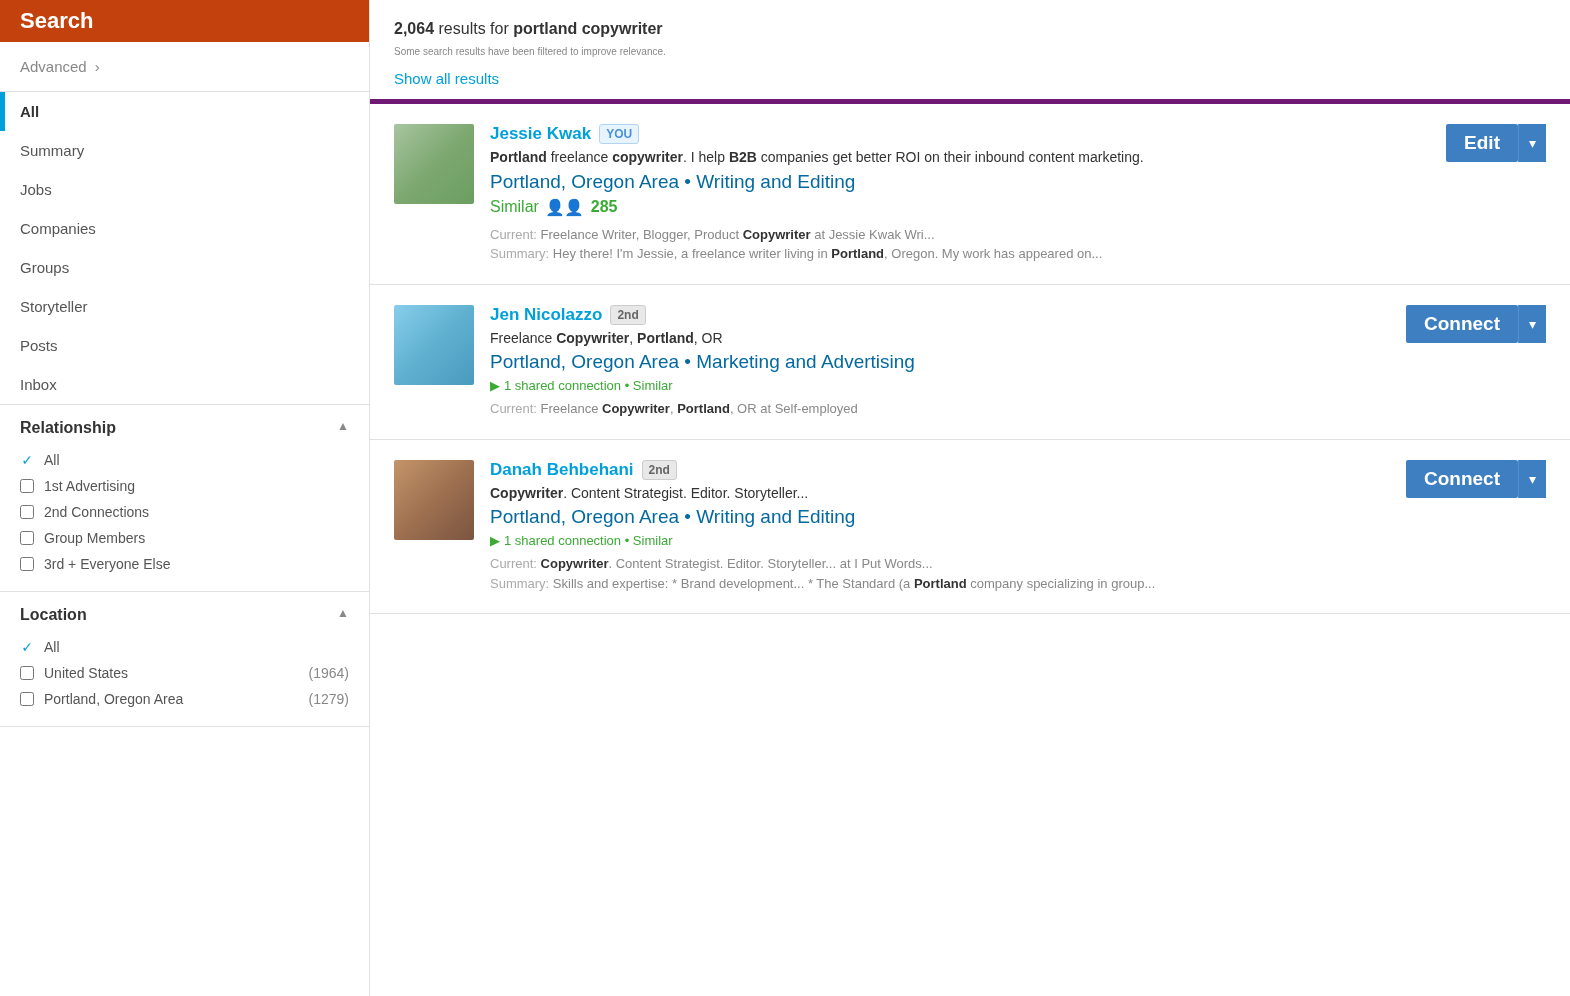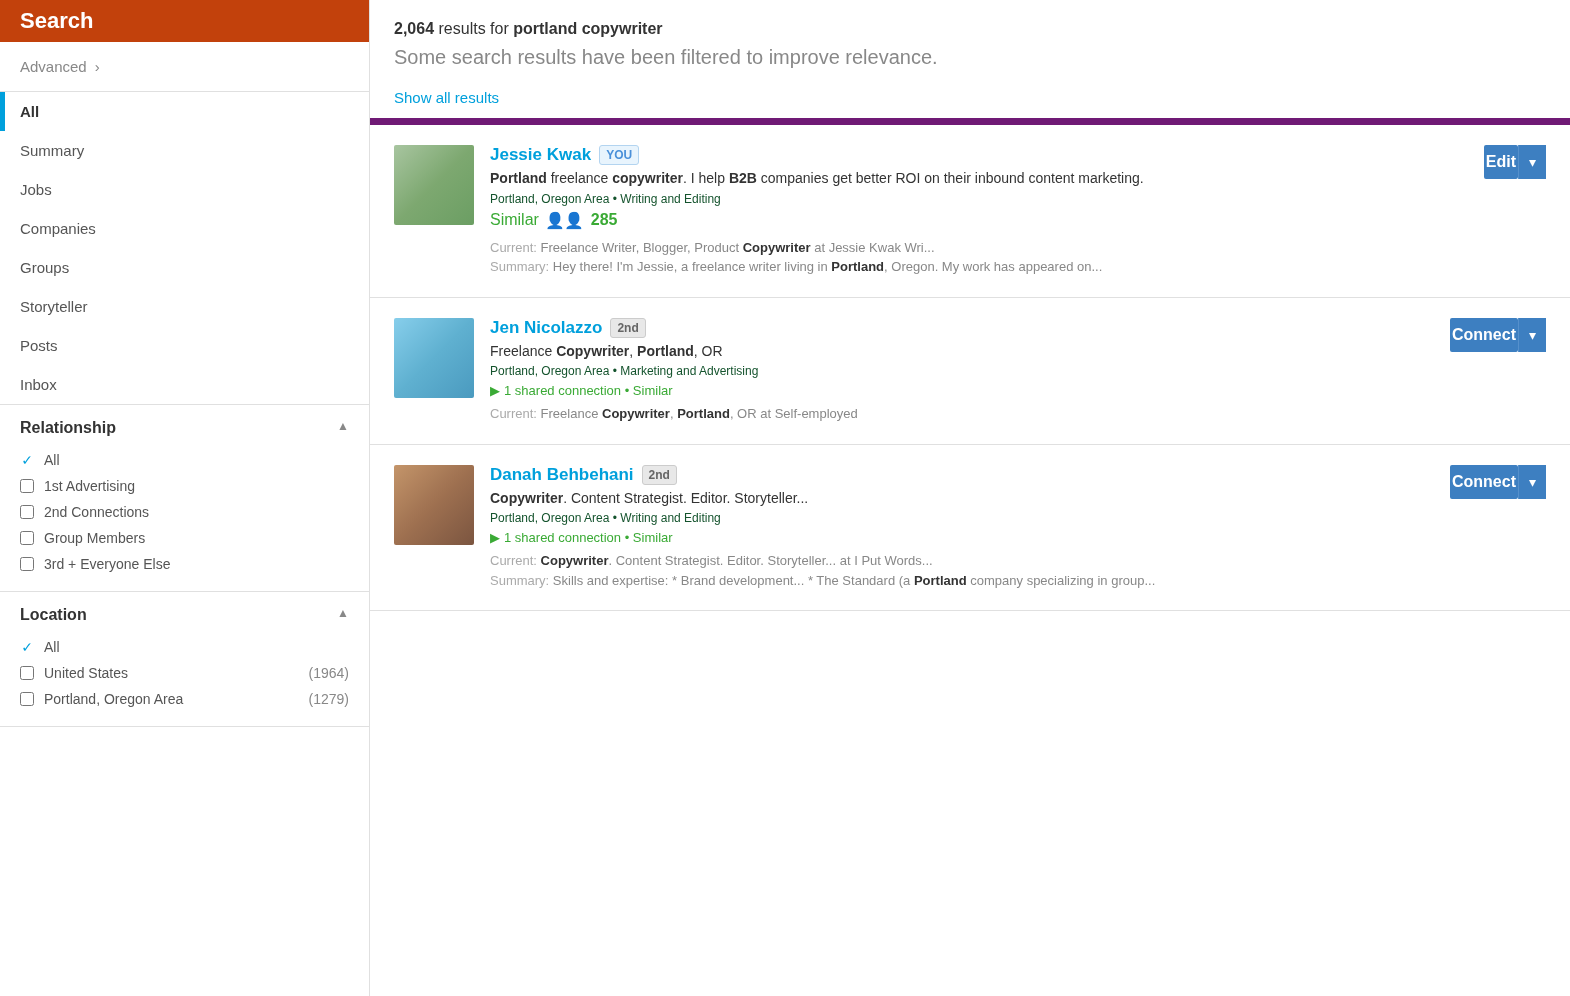--- a/index.html
+++ b/index.html
@@ -23,47 +23,47 @@
     .filter-title { font-size: 16px; font-weight: bold; color: #333; display: flex; justify-content: space-between; align-items: flex-start; }
     .filter-title .arrow { font-size: 12px; color: #888; }
     .filter-options { margin-top: 10px; }
     .filter-option { display: flex; align-items: center; gap: 10px; padding: 5px 0; font-size: 14px; color: #555; cursor: pointer; }
     .filter-option .count { color: #888; margin-left: auto; }
     .filter-option input[type=checkbox] { width: 14px; height: 14px; accent-color: #00a0dc; }
     .filter-option .check-blue { color: #00a0dc; font-size: 14px; width: 14px; text-align: center; }
 
     
     .main { flex: 1; background: #fff; padding: 0; }
-    .results-header { padding: 20px 24px 12px; border-bottom: 7px solid #701a75; }
+    .results-header { padding: 20px 24px 12px; border-bottom: 5px solid #701a75; }
     .results-count { font-size: 16px; color: #333; margin-bottom: 8px; }
     .results-count strong { font-weight: bold; }
-    .results-filtered { color: #888; font-size: 20px; margin-bottom: 20px; }
+    .results-filtered { color: #888; font-size: 10px; margin-bottom: 13px; }
     .show-all { color: #00a0dc; font-size: 15px; cursor: pointer; text-decoration: none; }
 
     
     .result-card { display: flex; align-items: flex-start; padding: 20px 24px; border-bottom: 1px solid #e0e0e0; position: relative; }
     .result-avatar { width: 80px; height: 80px; min-width: 80px; background: #ccc; overflow: hidden; margin-right: 16px; border-radius: 2px; }
     .avatar-1 { background: linear-gradient(135deg, #a8c5a0 0%, #7da870 50%, #6b9e63 100%); }
     .avatar-2 { background: linear-gradient(135deg, #87ceeb 0%, #5fb0d0 50%, #4a9abf 100%); }
     .avatar-3 { background: linear-gradient(135deg, #c4956a 0%, #9e7050 50%, #7b5540 100%); }
     .result-info { flex: 1; }
     .result-name-row { display: flex; align-items: center; gap: 8px; margin-bottom: 4px; }
     .result-name { color: #00a0dc; font-size: 17px; font-weight: bold; cursor: pointer; }
     .badge { display: inline-block; padding: 2px 6px; border-radius: 3px; font-size: 12px; font-weight: bold; }
     .badge-you { background: #e8f4fd; color: #4a90d9; border: 1px solid #b3d4f0; }
     .badge-2nd { background: #e8e8e8; color: #666; border: 1px solid #ccc; }
     .result-headline { font-size: 14px; color: #333; margin-bottom: 3px; line-height: 1.4; }
-    .result-location { font-size: 12px; color: #14532d; margin-bottom: 5px; }
+    .result-location { font-size: 19px; color: #0369a1; margin-bottom: 5px; }
     .result-similar { font-size: 16px; color: #3aaa35; margin-bottom: 8px; display: flex; align-items: center; gap: 6px; }
     .shared-conn { font-size: 13px; color: #3aaa35; margin-bottom: 6px; display: flex; align-items: center; gap: 4px; }
     .result-meta { font-size: 13px; color: #888; line-height: 1.5; }
     .result-meta strong { color: #333; }
     .result-meta .label { color: #aaa; }
     .result-actions { display: flex; align-items: flex-start; gap: 0; margin-left: 16px; }
-    .btn-edit { background: #3d7fc1; color: #fff; border: none; padding: 8px 2px; font-size: 16px; font-weight: bold; cursor: pointer; border-radius: 2px; }
+    .btn-edit { background: #3d7fc1; color: #fff; border: none; padding: 8px 18px; font-size: 19px; font-weight: bold; cursor: pointer; border-radius: 2px; }
     .btn-dropdown { background: #3d7fc1; color: #fff; border: none; padding: 8px 10px; font-size: 14px; cursor: pointer; border-left: 1px solid #5590cc; }
     .btn-group { display: flex; }
   </style>
 </head>
 <body>
 
 <div class="layout">
 
   <div class="sidebar">
 

